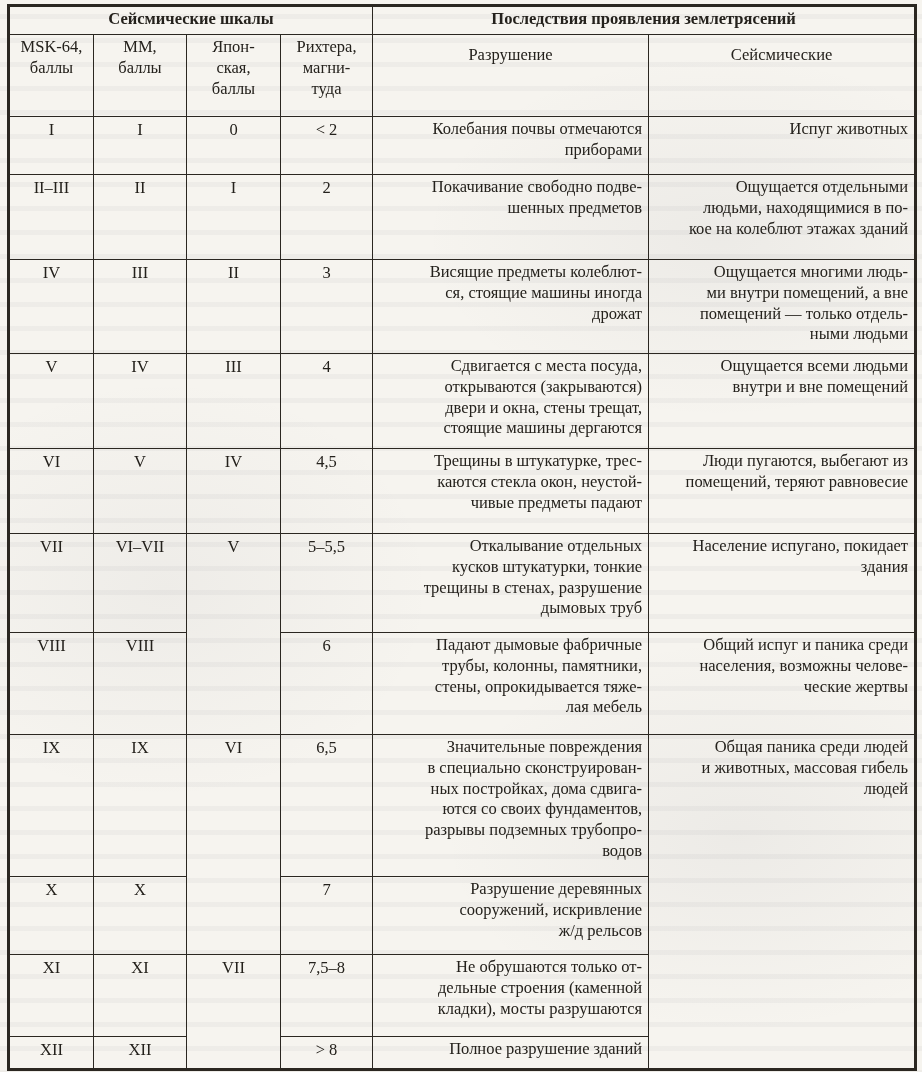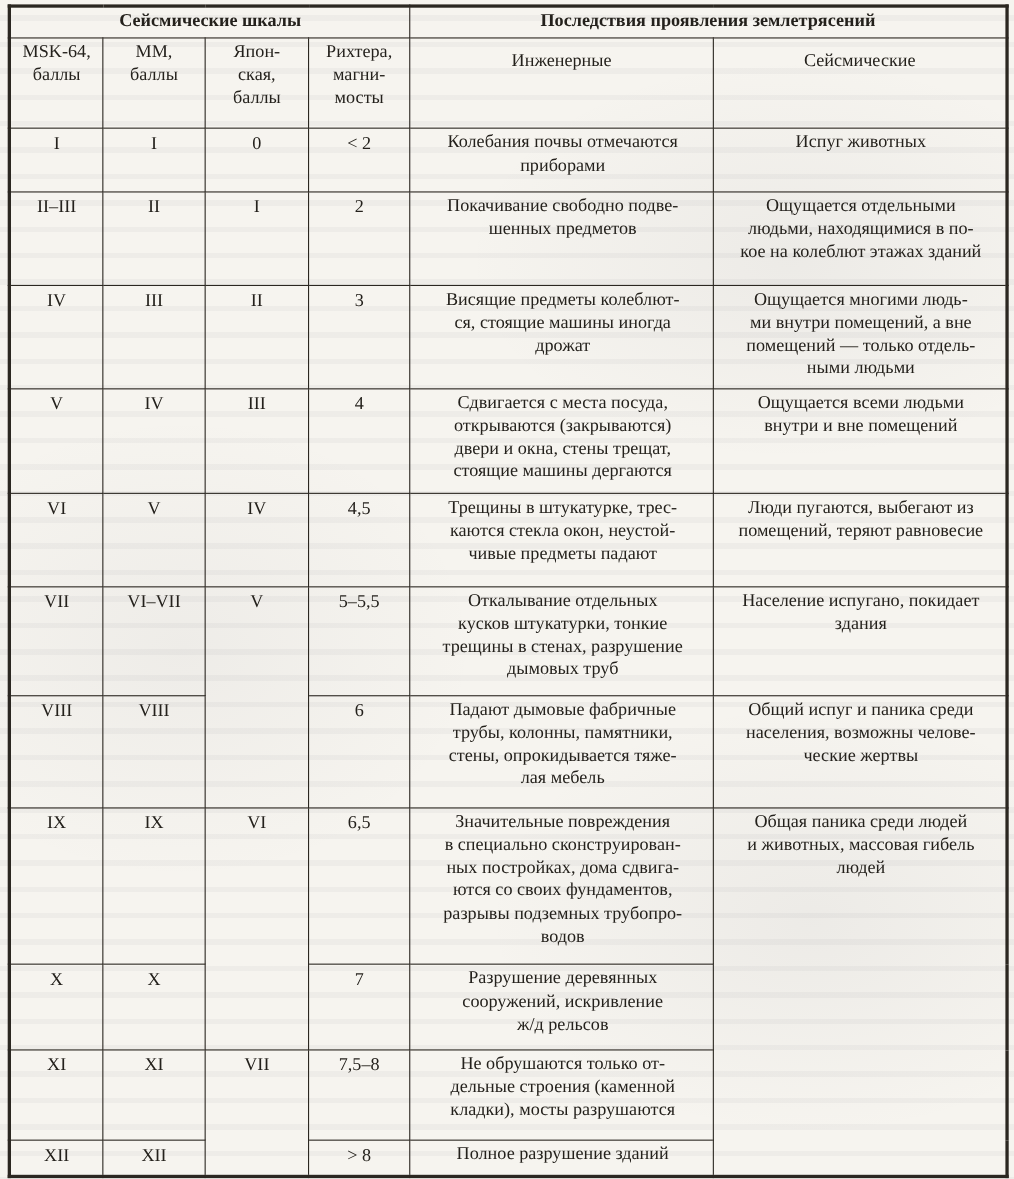--- a/index.html
+++ b/index.html
@@ -70,21 +70,21 @@
   .col-h.top {
     vertical-align: top;
     padding-top: 10px;
   }
   .num {
     text-align: center;
     padding: 3px 4px 2px;
     font-size: 17px;
   }
   .txt {
-    text-align: center;
+    text-align: right;
     padding: 2px 6px 2px 8px;
   }
 </style>
 </head>
 <body>
 
 <div class="page">
   <table class="seismic">
     <colgroup>
       <col style="width:85px">
@@ -104,22 +104,22 @@
     <tr style="height:82px">
       <th class="col-h">MSK-64,
 баллы</th>
       <th class="col-h">ММ,
 баллы</th>
       <th class="col-h">Япон-
 ская,
 баллы</th>
       <th class="col-h">Рихтера,
 магни-
-мосты</th>
-      <th class="col-h top">Инженерные</th>
+туда</th>
+      <th class="col-h top">Разрушение</th>
       <th class="col-h top">Сейсмические</th>
     </tr>
 
     <tr style="height:58px">
       <td class="num">I</td>
       <td class="num">I</td>
       <td class="num">0</td>
       <td class="num">&lt; 2</td>
       <td class="txt">Колебания почвы отмечаются
 приборами</td>

